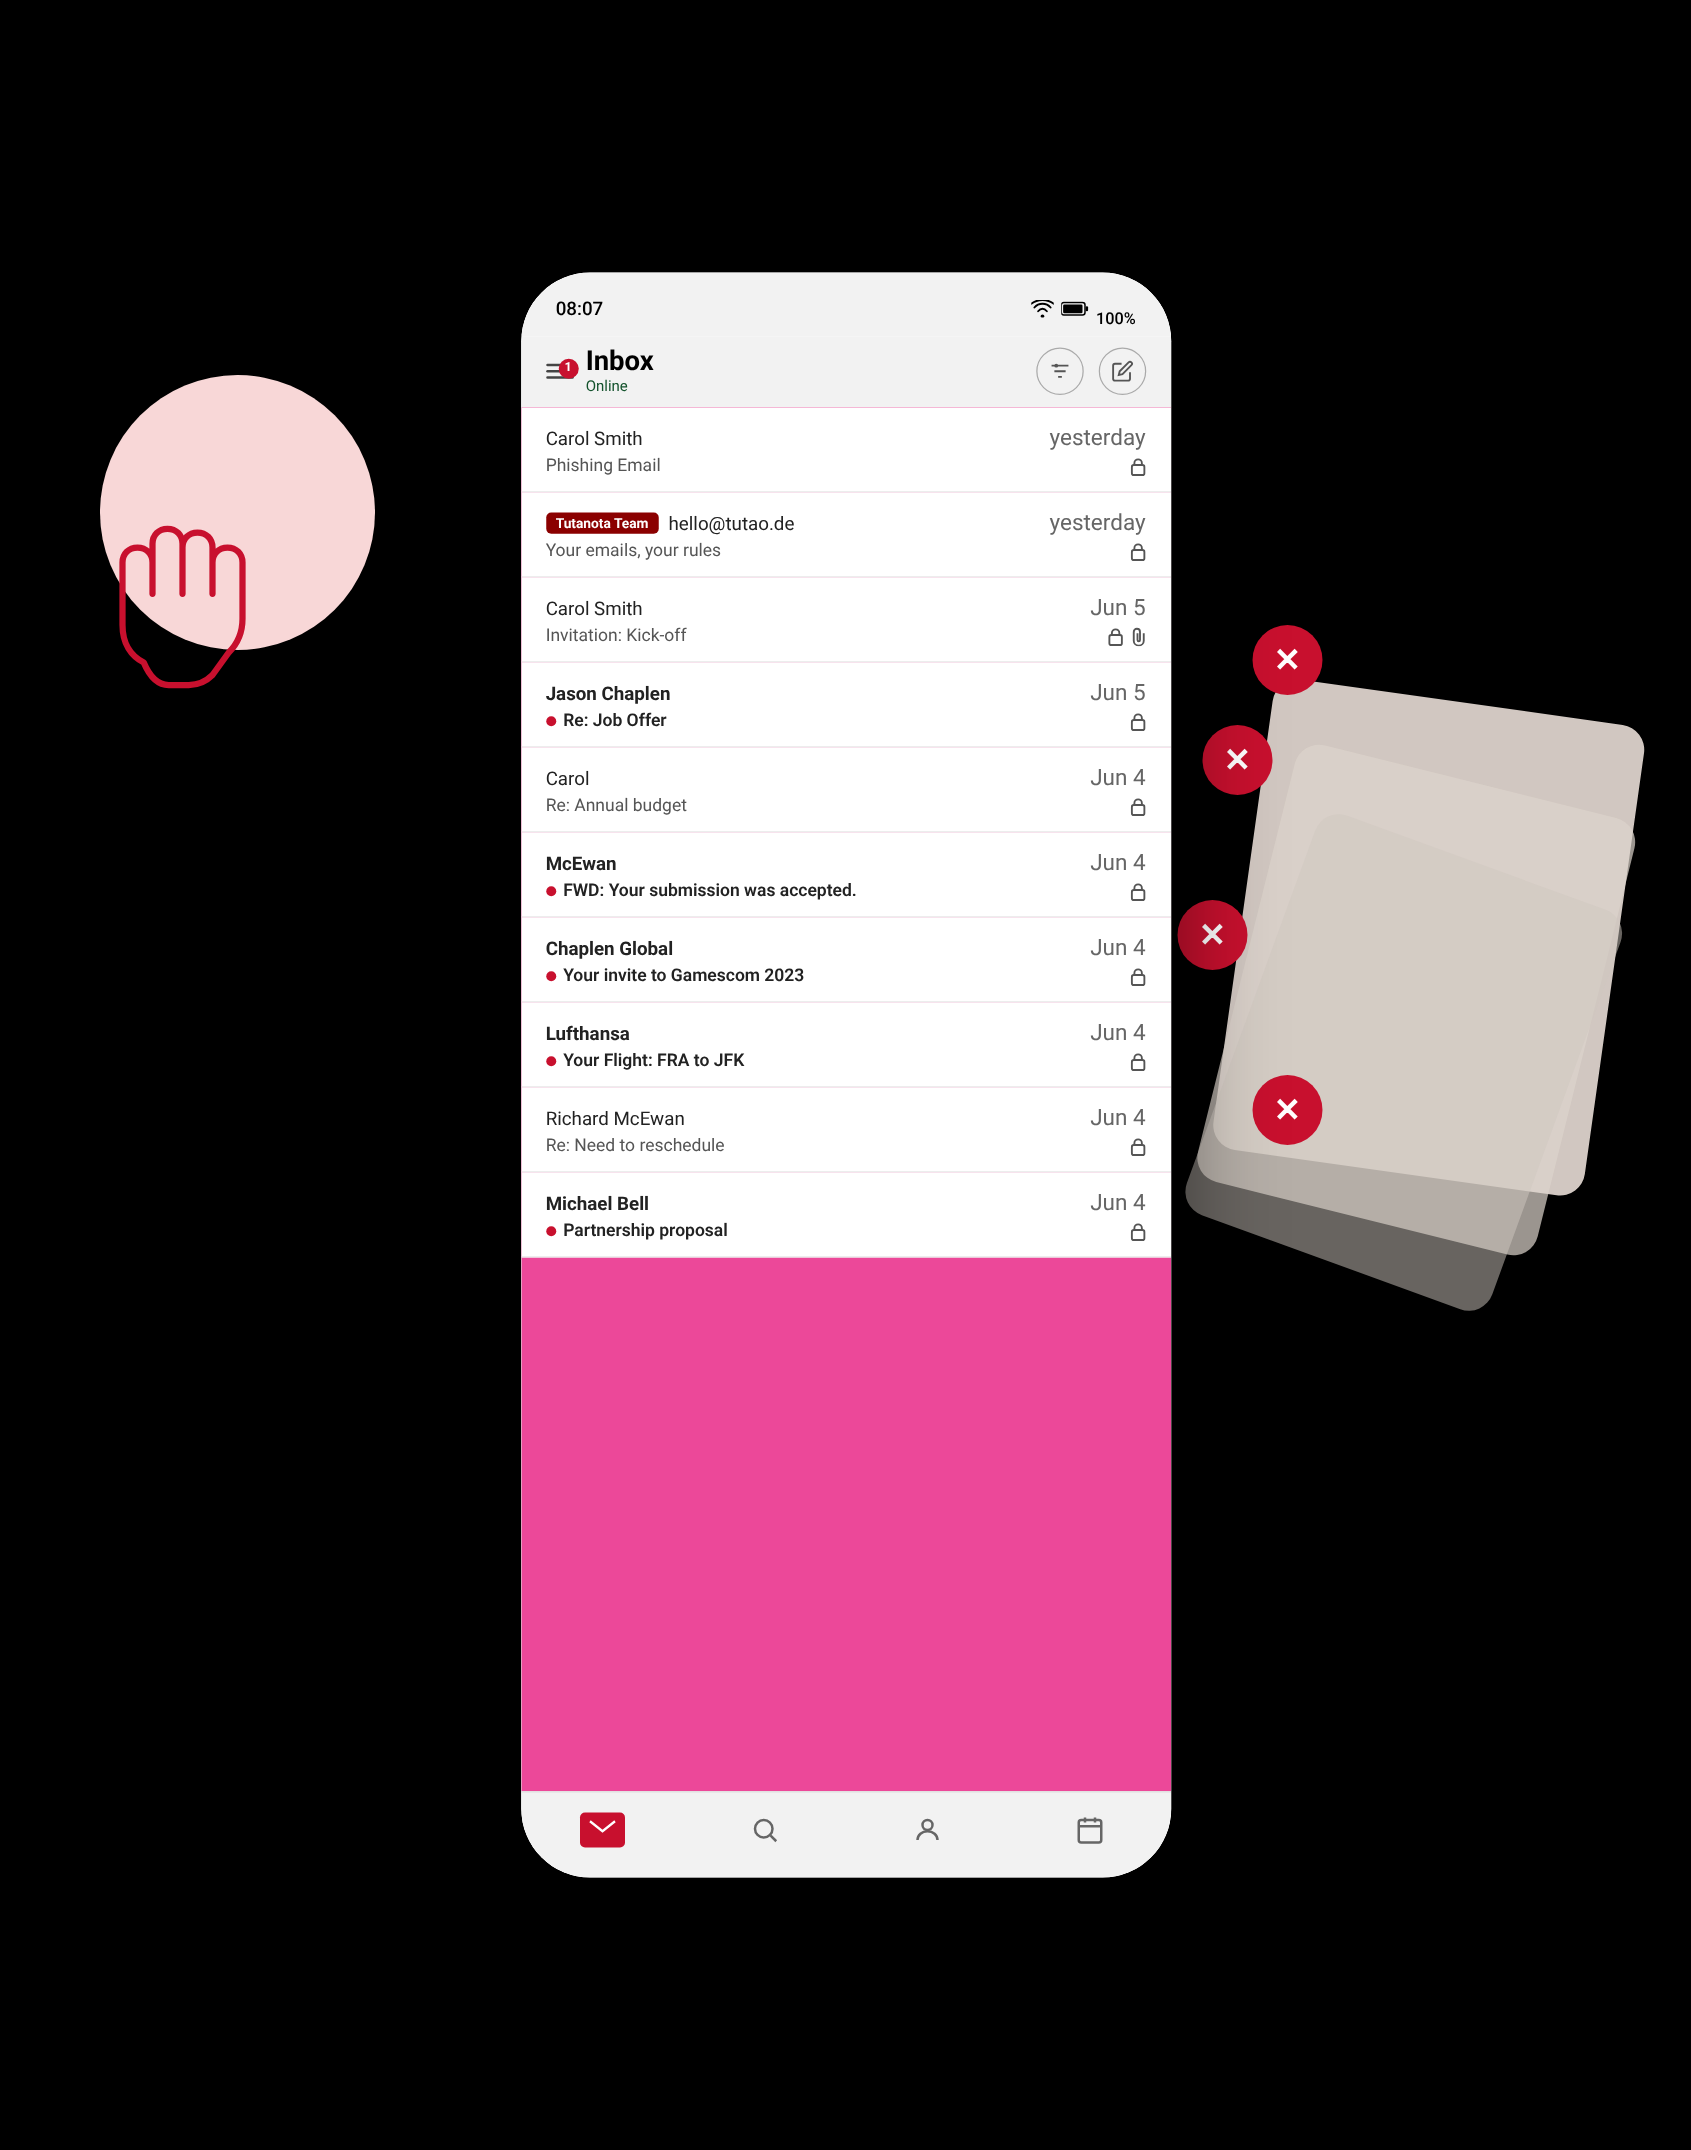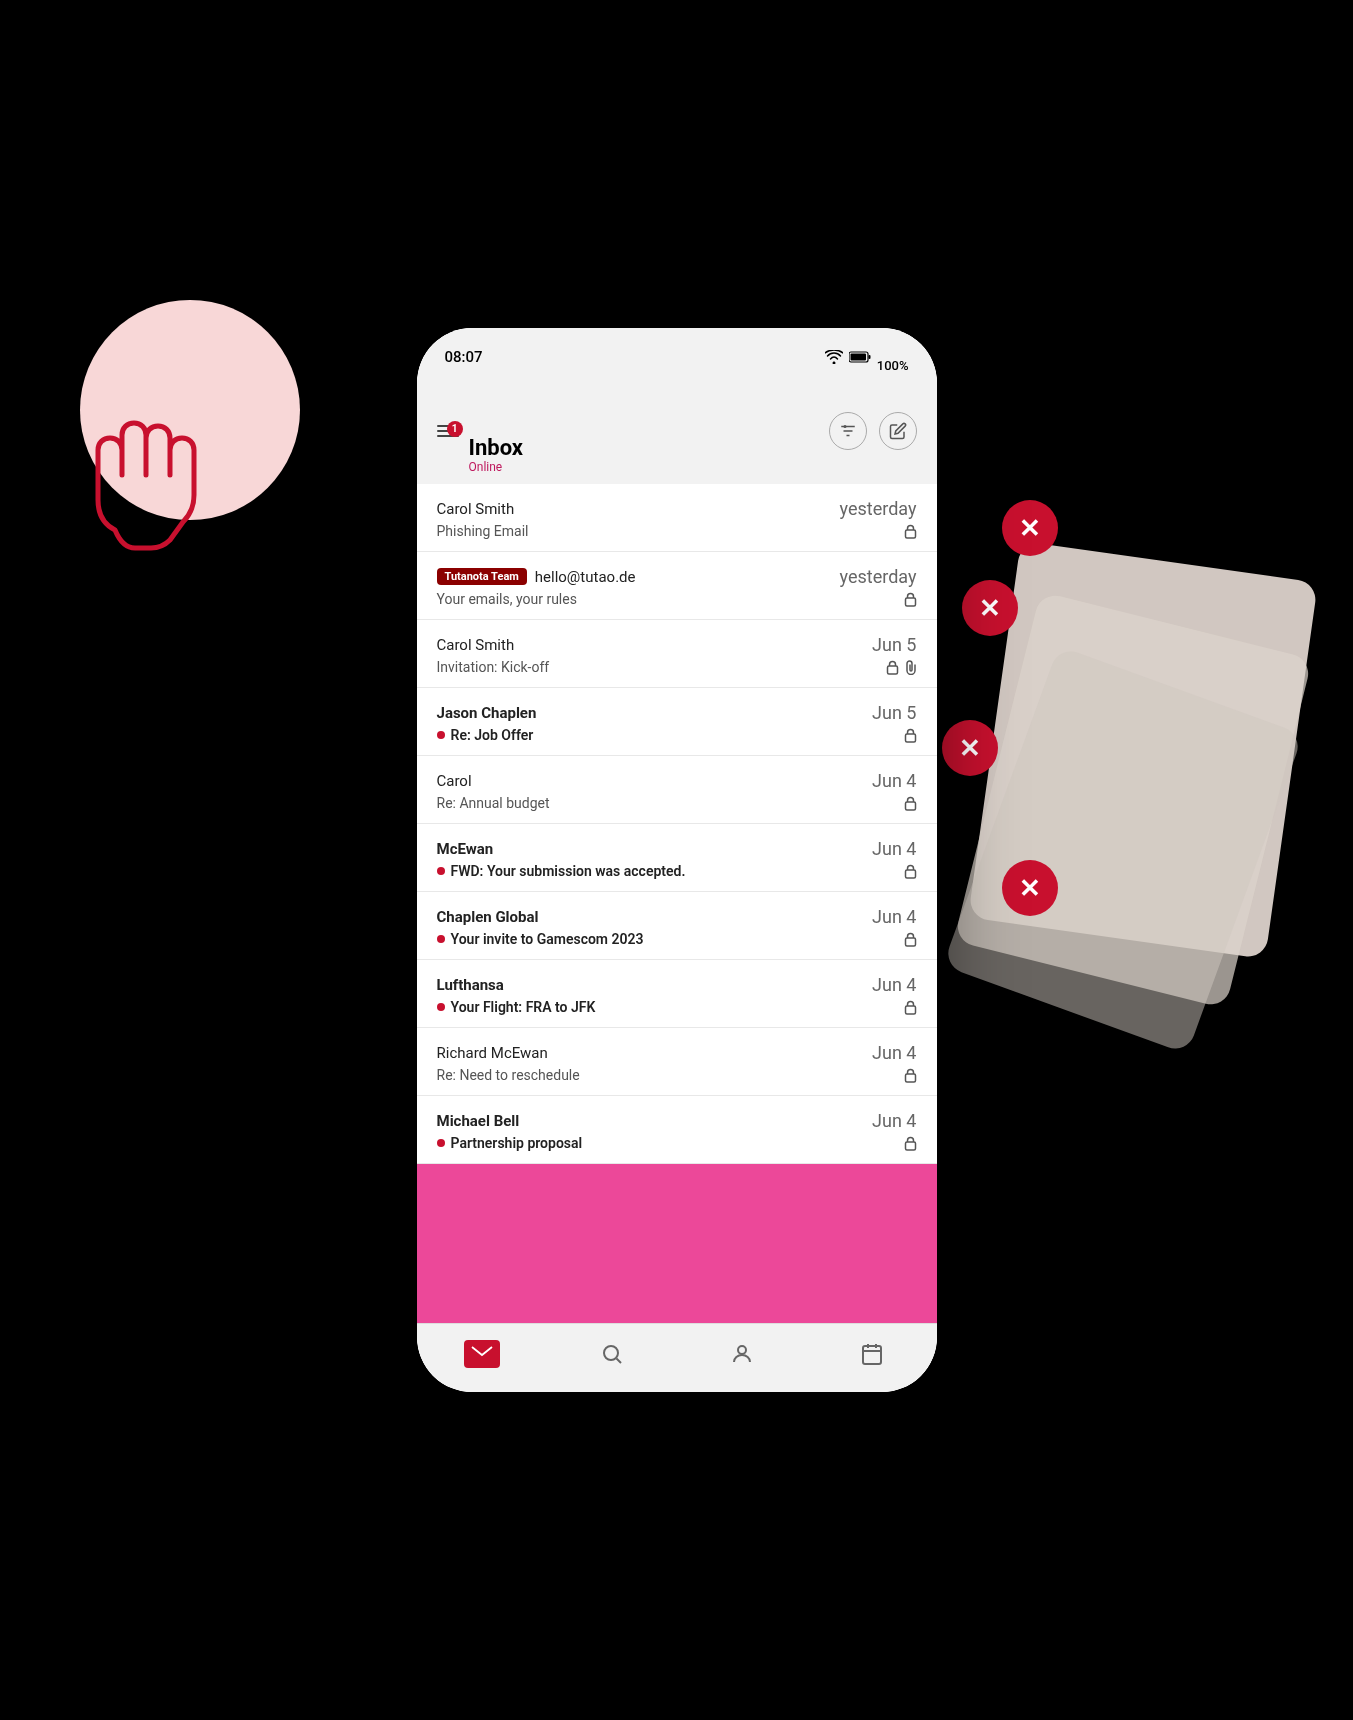--- a/index.html
+++ b/index.html
@@ -90,21 +90,21 @@
     }
     .x-btn-1 { top: 500px; right: 295px; }
     .x-btn-2 { top: 580px; right: 335px; }
     .x-btn-3 { top: 720px; right: 355px; }
     .x-btn-4 { top: 860px; right: 295px; }
 
     
     .phone {
       position: relative;
       width: 520px;
-      height: 1064px;
+      height: 1284px;
       background: #f2f2f2;
       border-radius: 55px;
       box-shadow: 0 30px 80px rgba(0,0,0,0.5);
       overflow: hidden;
       z-index: 10;
     }
 
     .phone-screen {
       position: absolute;
       top: 0; left: 0; right: 0; bottom: 0;
@@ -175,30 +175,29 @@
       color: white;
       font-size: 10px;
       display: flex;
       align-items: center;
       justify-content: center;
       font-weight: bold;
     }
     .header-title-block {
       display: flex;
       flex-direction: column;
-      margin-top: 48px;
     }
     .header-title {
       font-size: 22px;
       font-weight: 700;
       color: #000;
     }
     .header-subtitle {
       font-size: 12px;
-      color: #be185d;
+      color: #14532d;
     }
     .header-actions {
       display: flex;
       gap: 12px;
       align-items: center;
     }
     .header-icon-btn {
       width: 38px;
       height: 38px;
       border-radius: 50%;

